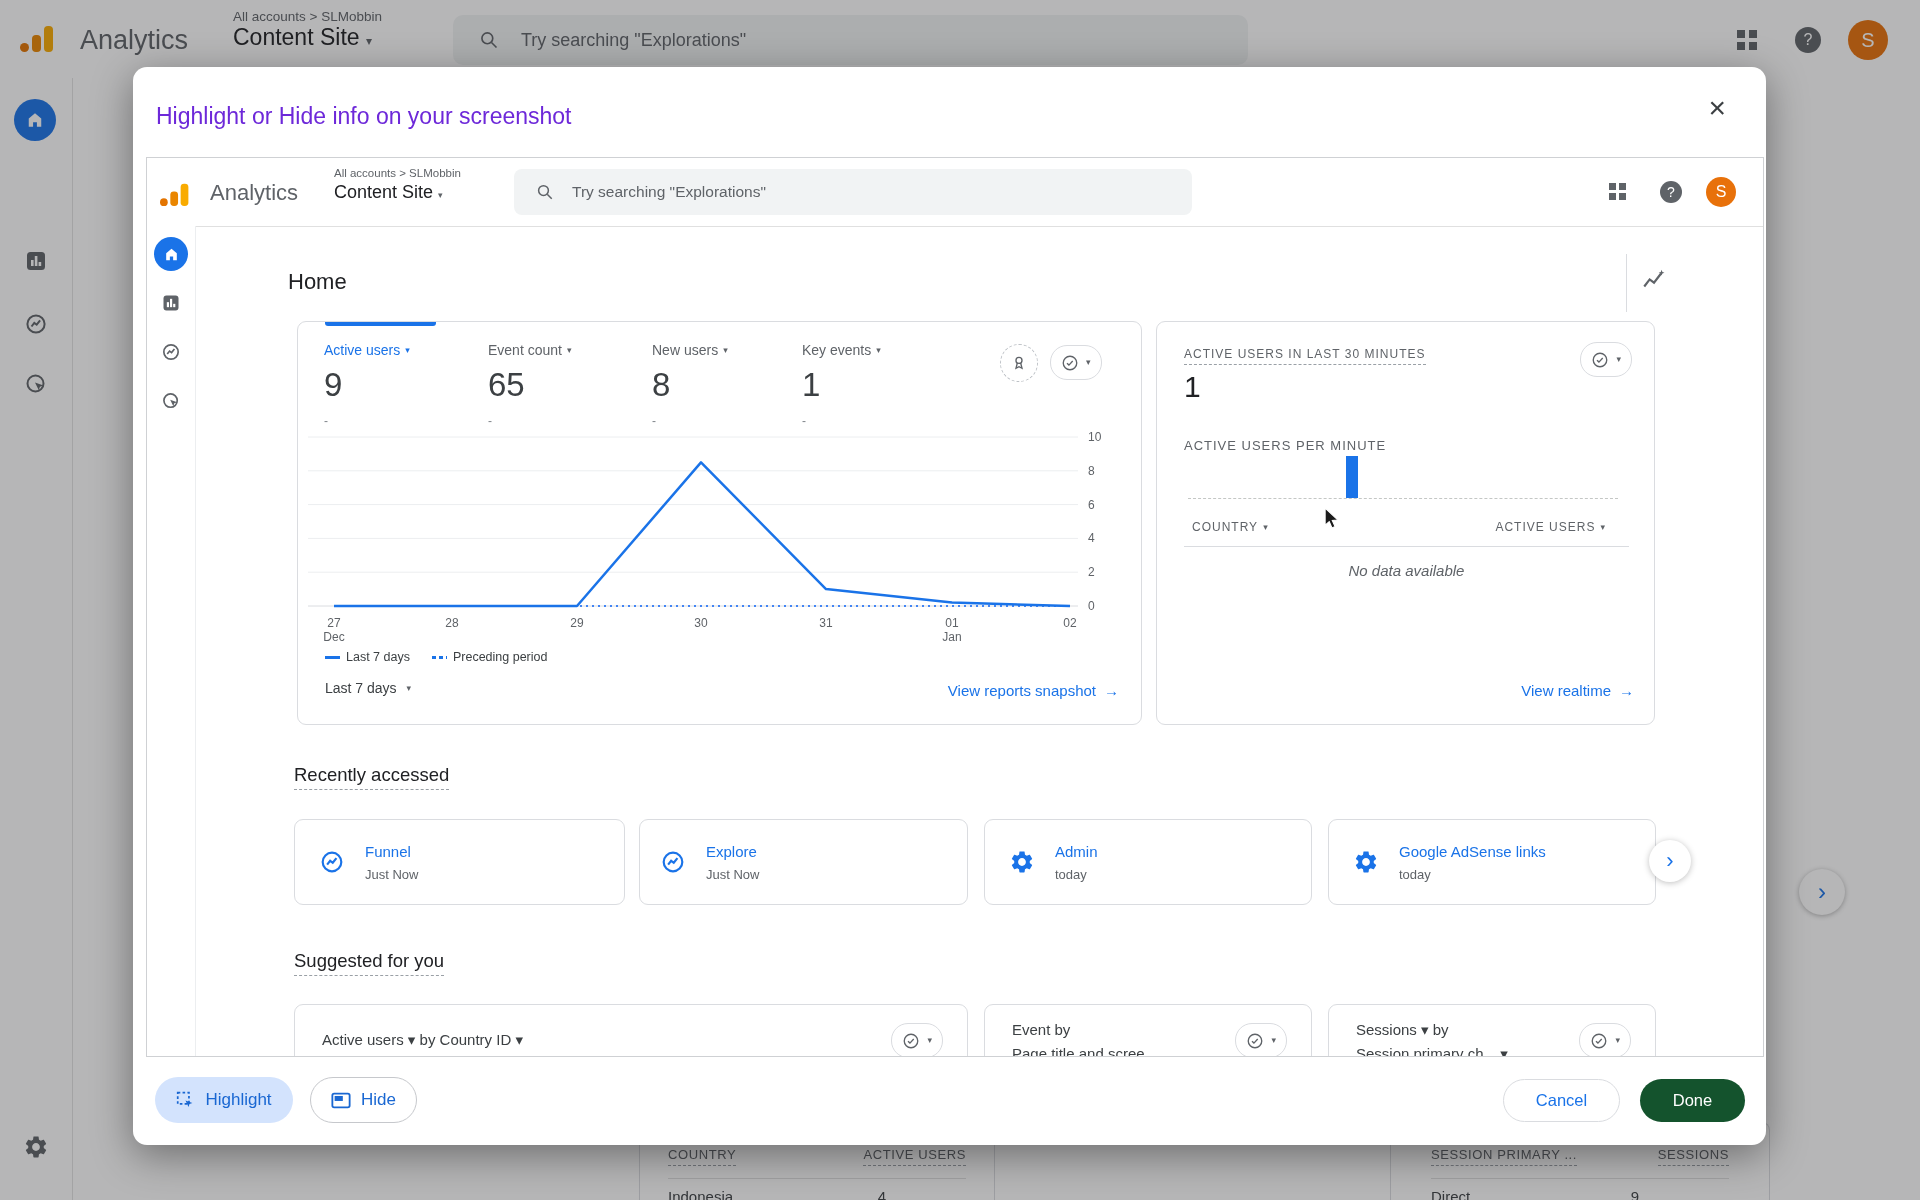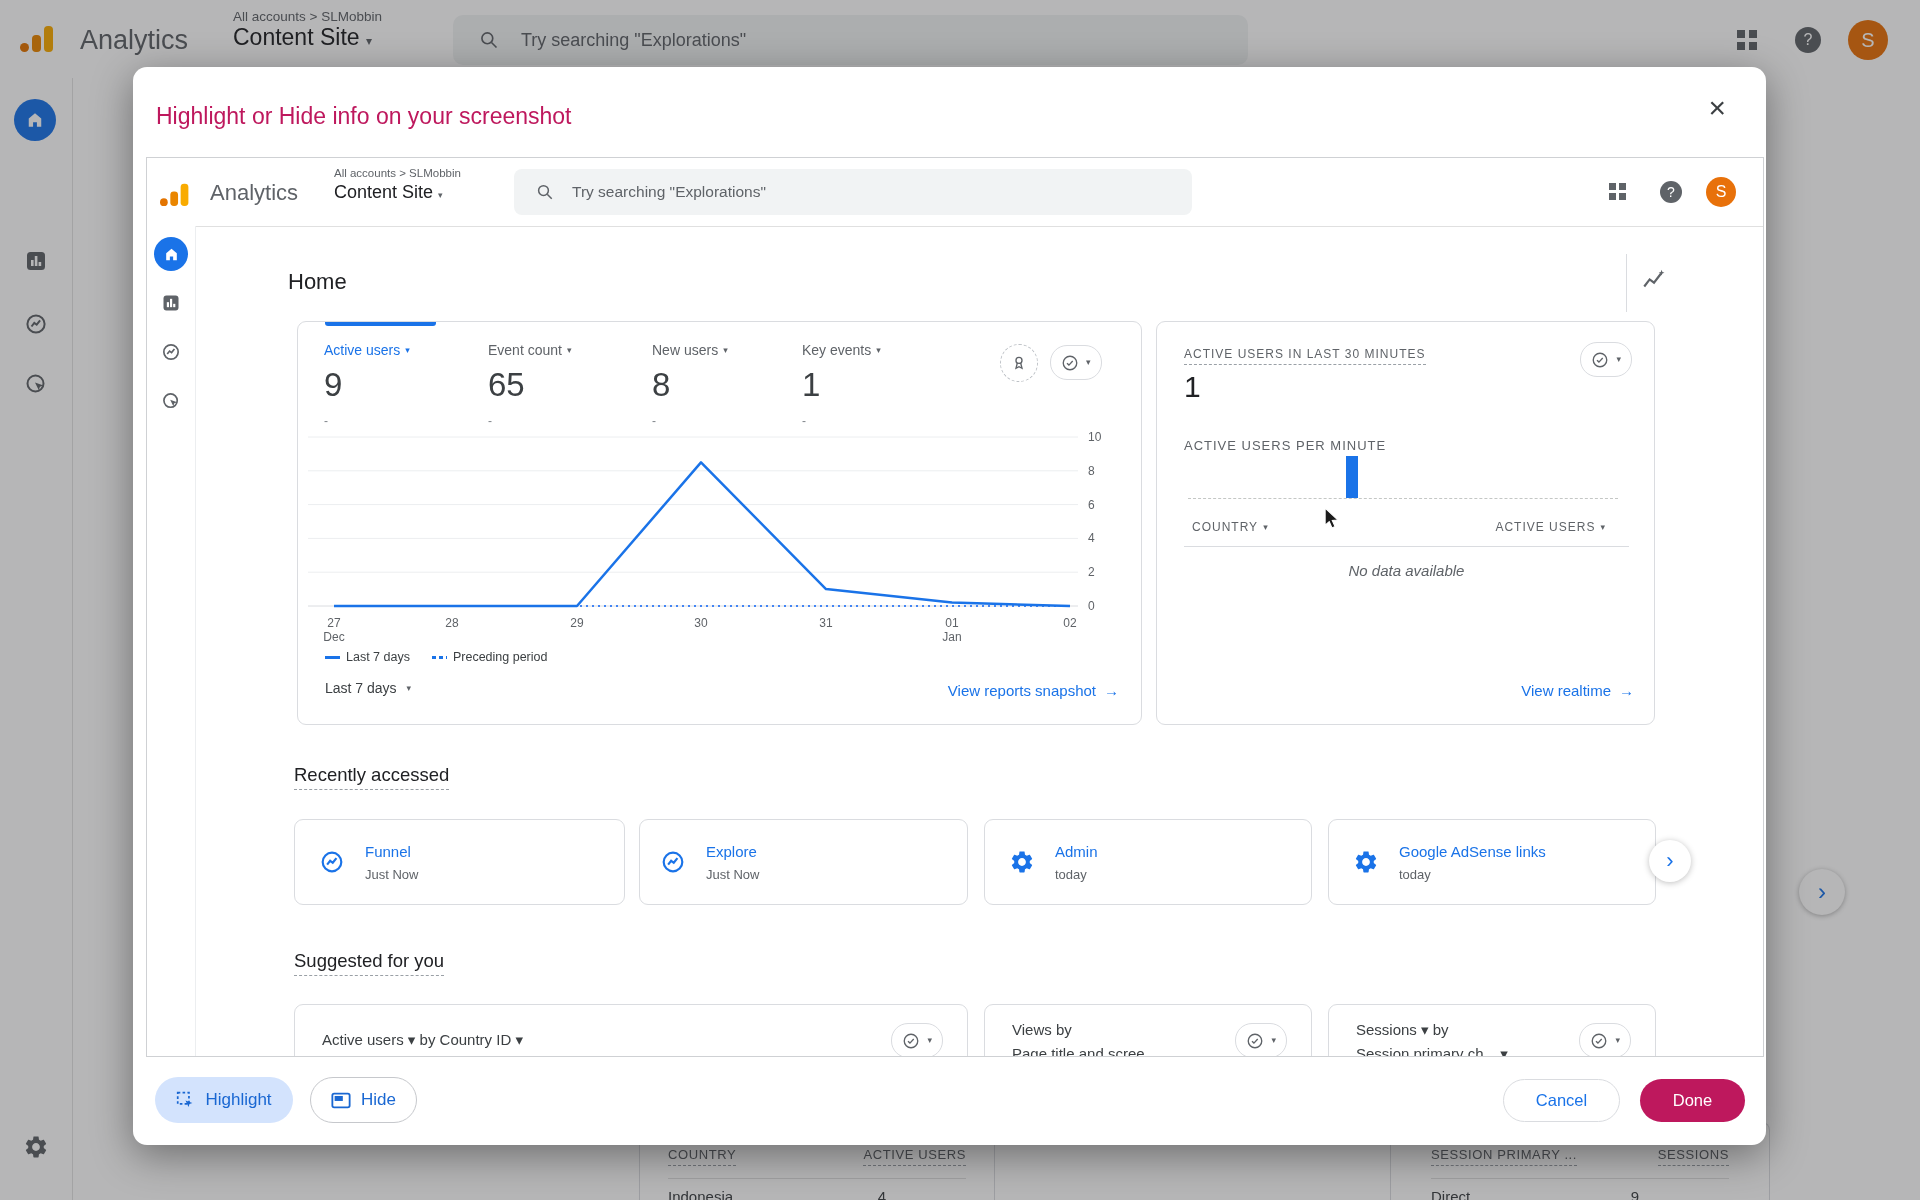--- a/index.html
+++ b/index.html
@@ -30,32 +30,32 @@
   .bg-td{font-size:15px;color:#3c4043;}
   .bg-divider{height:1px;background:#e0e0e0;}
   .edge-chevron{width:46px;height:46px;border-radius:50%;background:#fff;box-shadow:0 1px 5px rgba(0,0,0,.3);color:#1a73e8;font-size:24px;display:flex;align-items:center;justify-content:center;}
 
   
   #dim{position:absolute;inset:0;background:rgba(32,33,36,.33);z-index:5;}
 
   
   #modal{position:absolute;left:133px;top:67px;width:1633px;height:1078px;background:#fff;border-radius:14px;
          box-shadow:0 10px 40px rgba(0,0,0,.4);z-index:10;}
-  .modal-title{position:absolute;left:23px;top:36px;font-size:23px;color:#be185d;}
+  .modal-title{position:absolute;left:23px;top:36px;font-size:23px;color:#6d28d9;}
   .modal-close{position:absolute;right:40px;top:26px;font-size:30px;color:#3c4043;line-height:1;cursor:default;}
   #shot{position:absolute;left:13px;top:90px;width:1618px;height:900px;background:#fff;border:1px solid #cfd1d4;
         box-sizing:border-box;overflow:hidden;}
 
   
   .pill-btn{position:absolute;border-radius:24px;display:flex;align-items:center;justify-content:center;gap:10px;
             font-size:17px;box-sizing:border-box;}
   .btn-highlight{left:22px;top:1010px;width:138px;height:46px;background:#d3e3fd;color:#1967d2;}
   .btn-hide{left:177px;top:1010px;width:107px;height:46px;background:#fff;color:#1967d2;border:1px solid #c6c8cc;}
   .btn-cancel{left:1370px;top:1012px;width:117px;height:43px;background:#fff;color:#1a73e8;border:1px solid #dadce0;font-size:16.5px;}
-  .btn-done{left:1507px;top:1012px;width:105px;height:43px;background:#be185d;color:#fff;font-size:16.5px;text-align:right;}
+  .btn-done{left:1507px;top:1012px;width:105px;height:43px;background:#14532d;color:#fff;font-size:16.5px;text-align:right;}
 
   
   .shot-topbar{position:absolute;left:0;top:0;width:1618px;height:68px;border-bottom:1px solid #e0e0e0;background:#fff;}
   .shot-product{font-size:22px;color:#5f6368;}
   .shot-crumb-top{font-size:11.5px;color:#5f6368;}
   .shot-crumb-bottom{font-size:18px;color:#202124;}
   .shot-rail{position:absolute;left:0;top:68px;width:48px;height:832px;background:#fff;border-right:1px solid #eceef0;}
   .shot-home{width:34px;height:34px;border-radius:50%;background:#1a73e8;display:flex;align-items:center;justify-content:center;}
   .page-title{font-size:22px;color:#202124;}
   .card{position:absolute;background:#fff;border:1px solid #dadce0;border-radius:9px;box-sizing:border-box;}
@@ -437,21 +437,21 @@
         <div class="abs sg-label" style="left:27px;top:26px;">Active users ▾  by Country ID ▾</div>
         <div class="abs check-pill" style="right:24px;top:18px;">
           <svg width="18" height="18" viewBox="0 0 24 24">
               <circle cx="12" cy="12" r="9" fill="none" stroke="#5f6368" stroke-width="1.8"></circle>
               <path d="M8 12.2l2.6 2.6 5-5.4" fill="none" stroke="#5f6368" stroke-width="1.8"></path>
             </svg>
           <span class="caret">▾</span>
         </div>
       </div>
       <div class="card" style="left:837px;top:846px;width:328px;height:120px;">
-        <div class="abs sg-label" style="left:27px;top:16px;">Views by</div>
+        <div class="abs sg-label" style="left:27px;top:16px;">Event by</div>
         <div class="abs sg-label" style="left:27px;top:40px;">Page title and scree...</div>
         <div class="abs check-pill" style="right:24px;top:18px;">
           <svg width="18" height="18" viewBox="0 0 24 24">
               <circle cx="12" cy="12" r="9" fill="none" stroke="#5f6368" stroke-width="1.8"></circle>
               <path d="M8 12.2l2.6 2.6 5-5.4" fill="none" stroke="#5f6368" stroke-width="1.8"></path>
             </svg>
           <span class="caret">▾</span>
         </div>
       </div>
       <div class="card" style="left:1181px;top:846px;width:328px;height:120px;">

